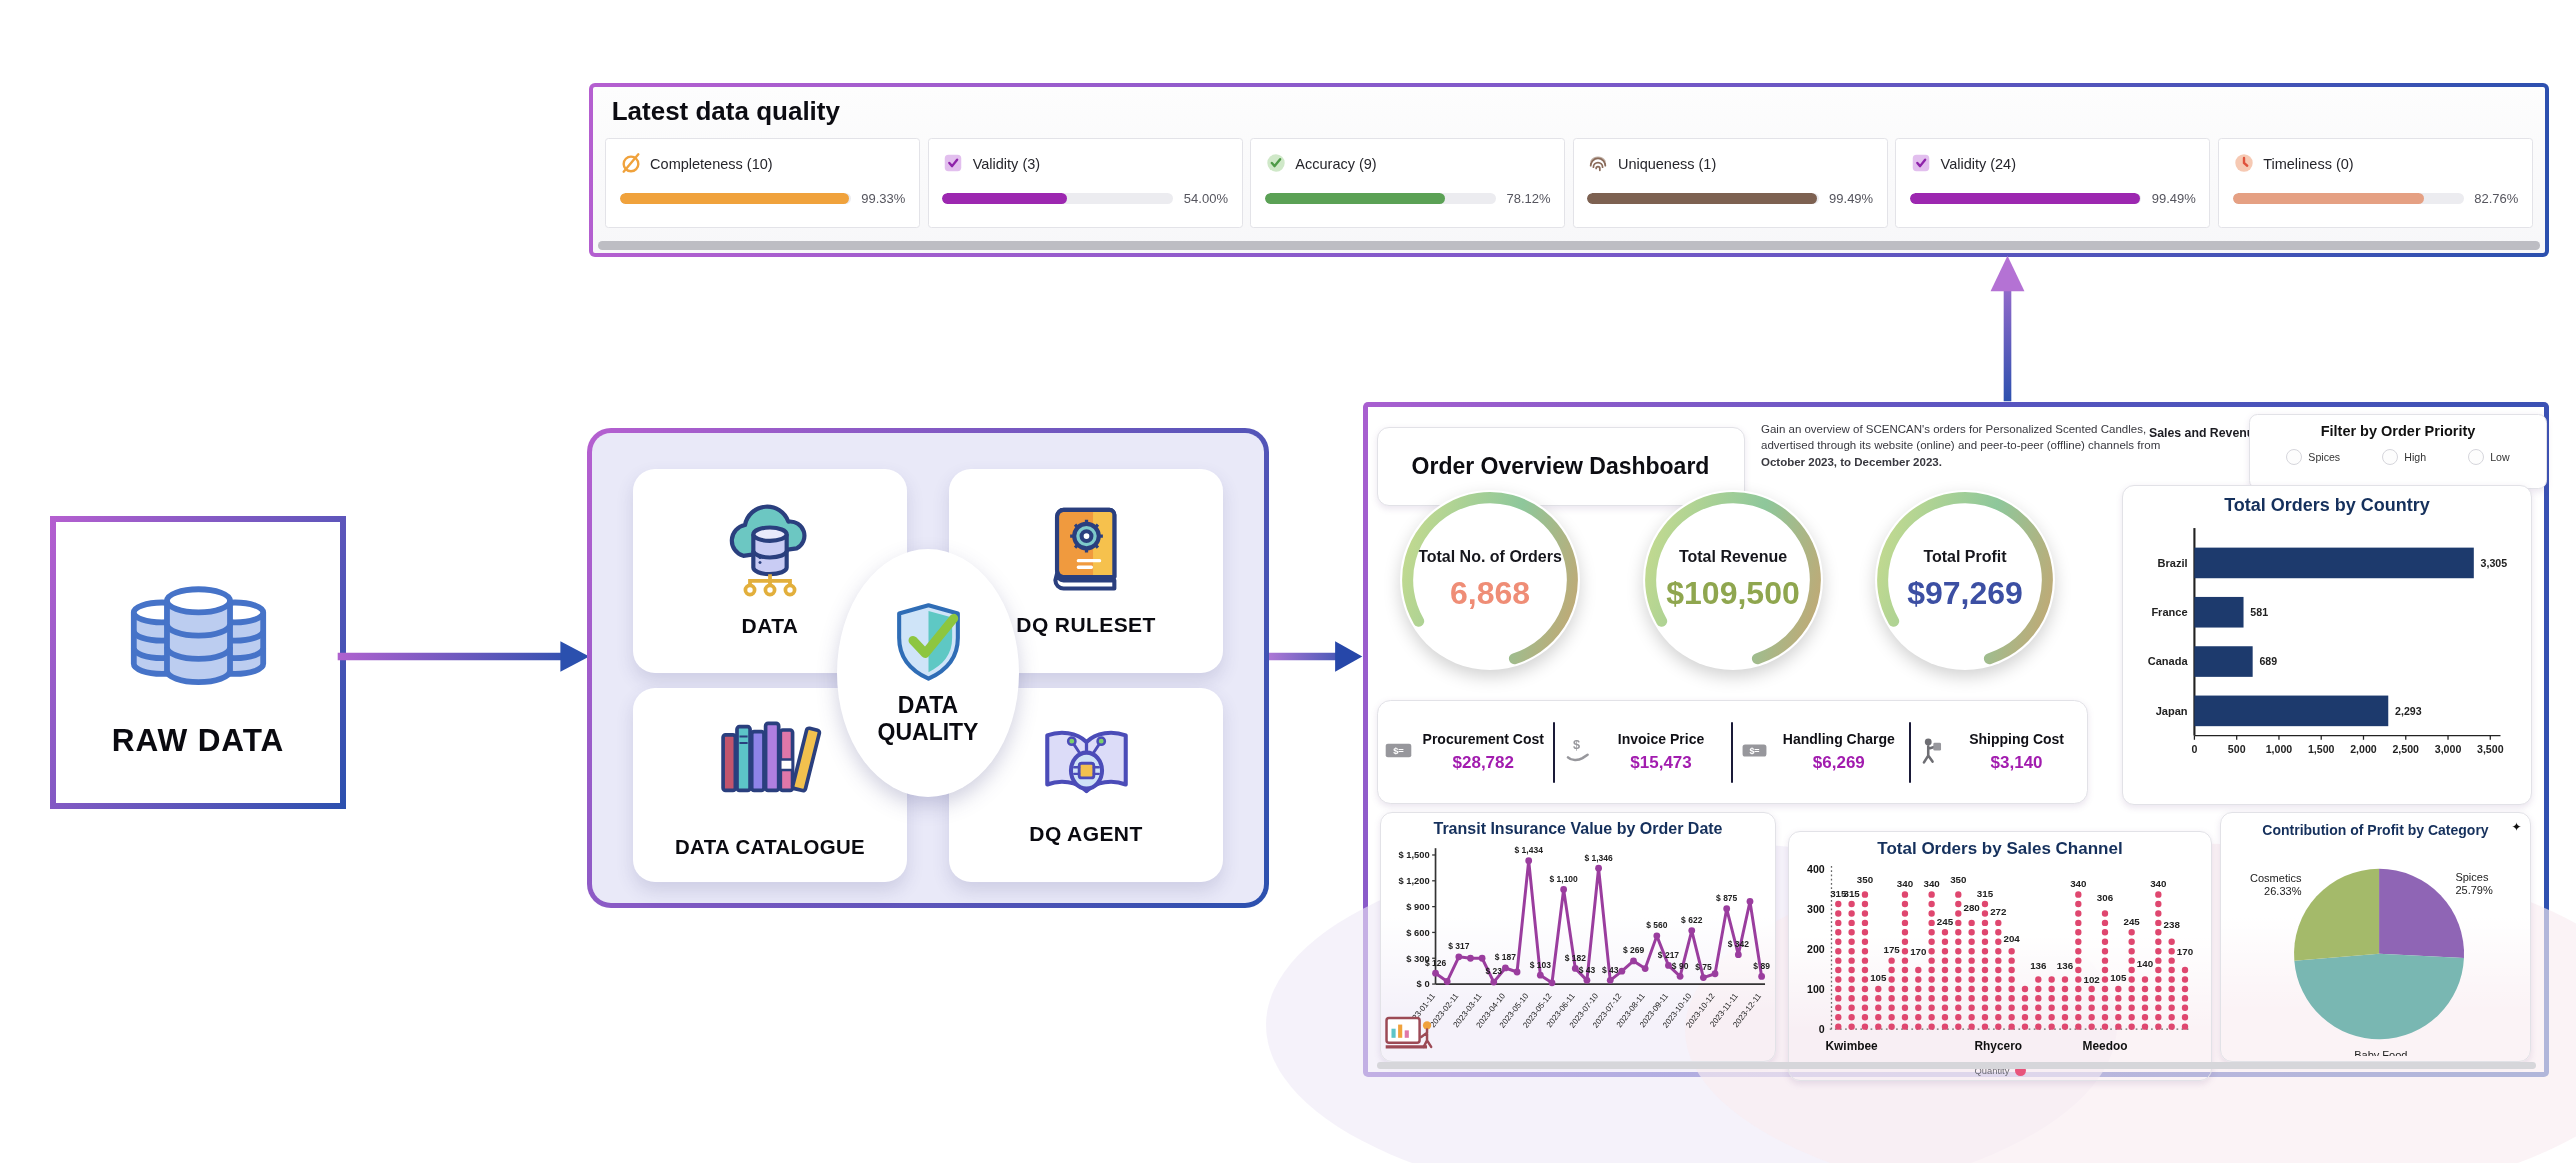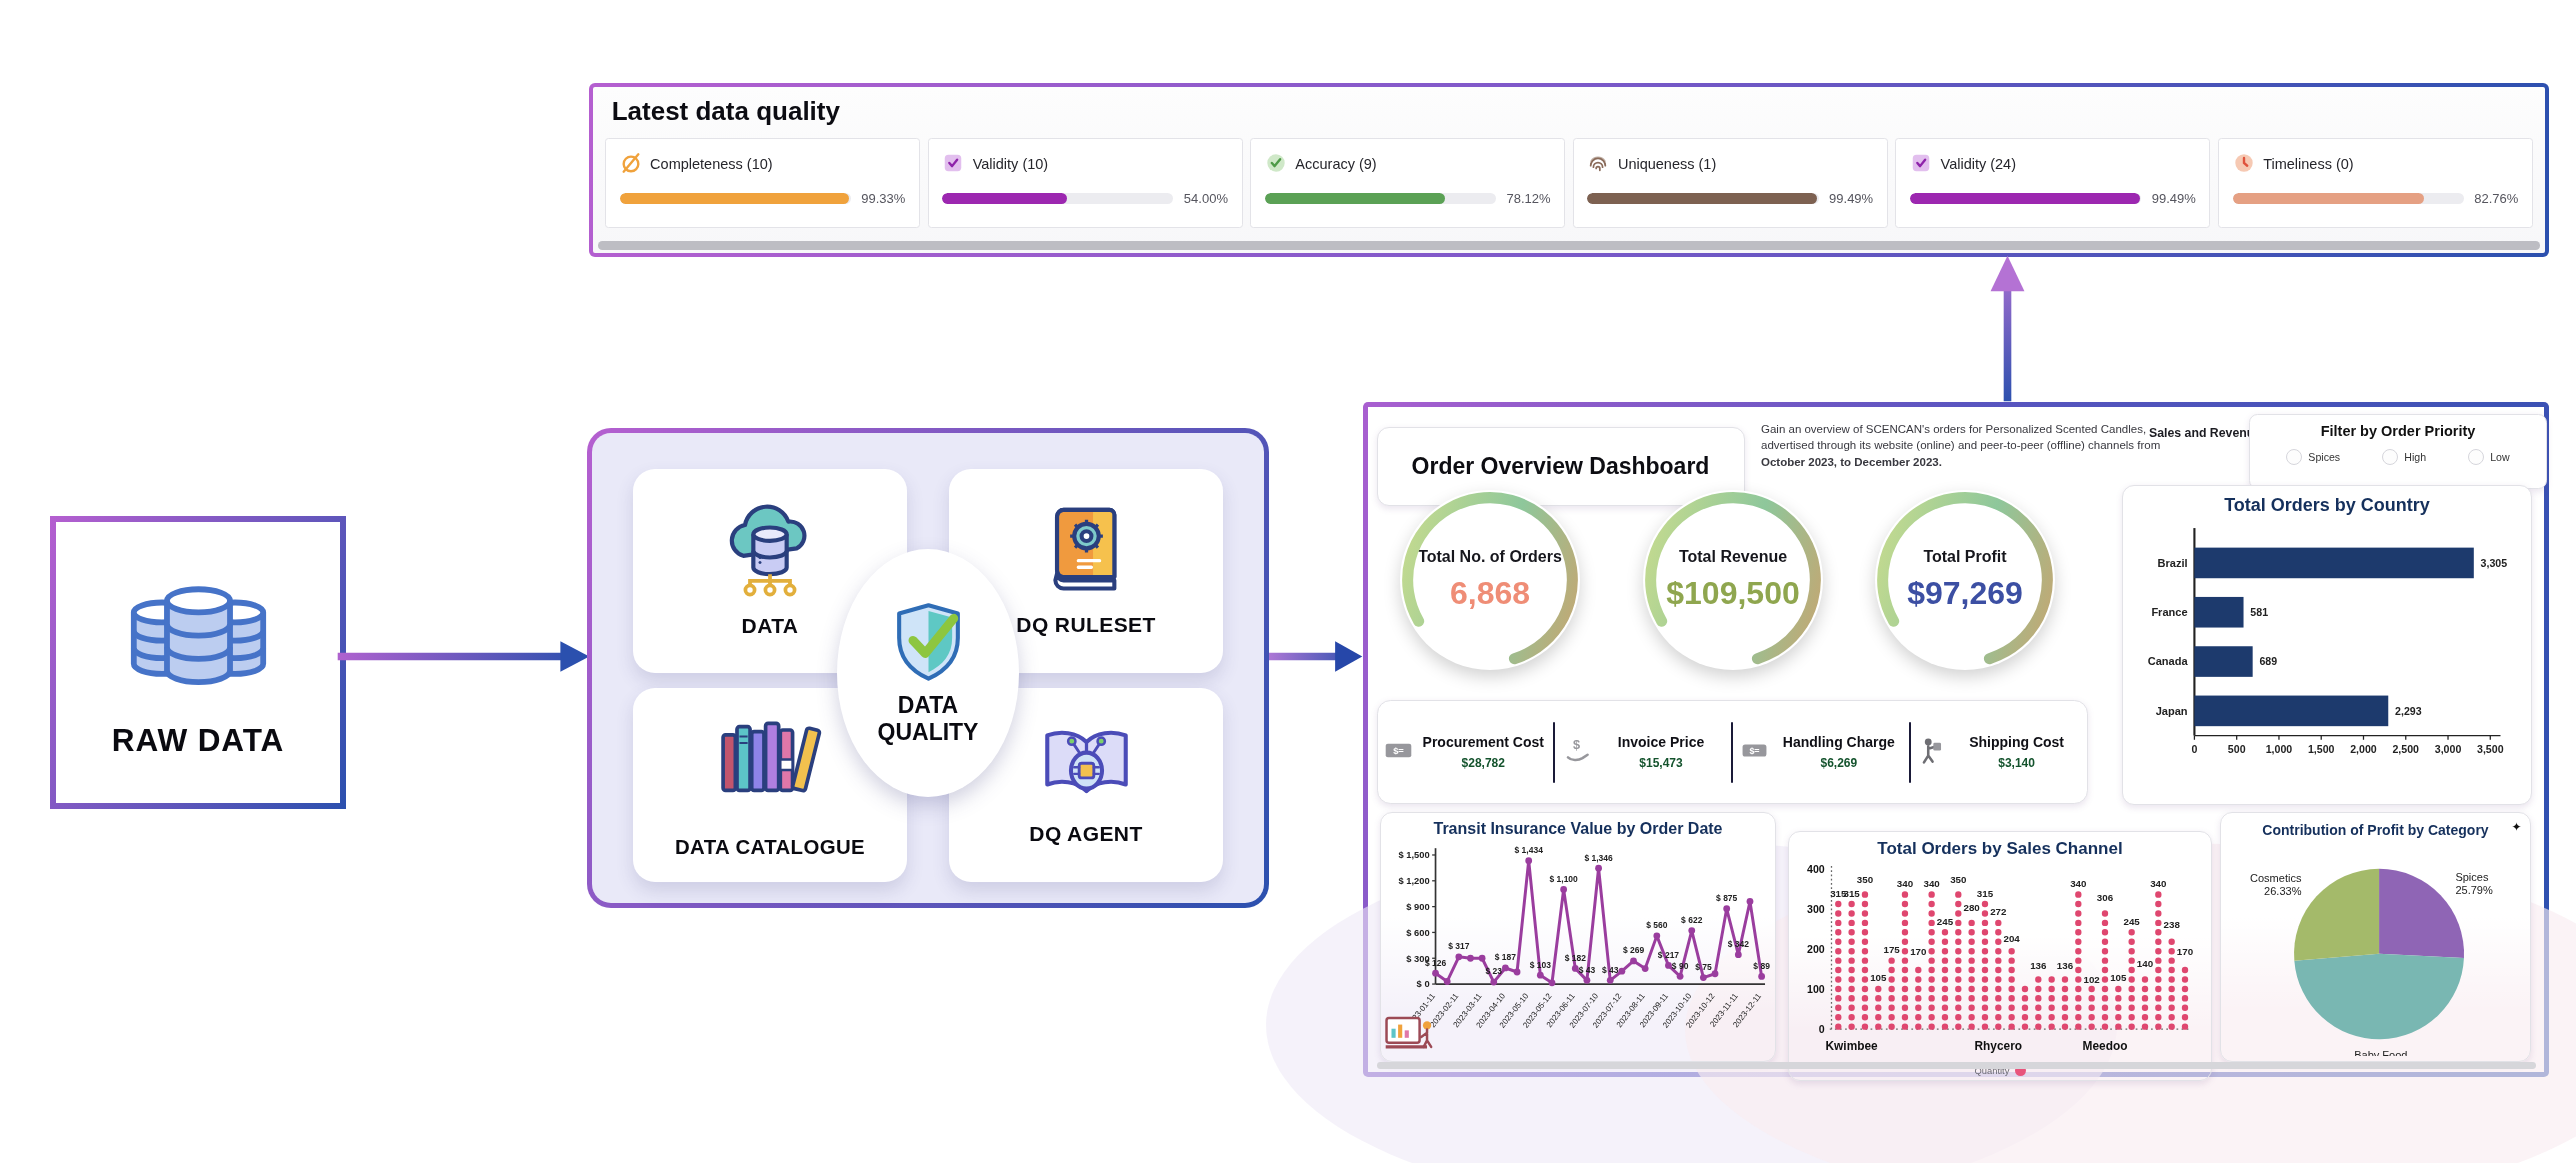--- a/index.html
+++ b/index.html
@@ -79,21 +79,21 @@
   .kpi-label{font-size:16px;font-weight:700;color:#17171d;white-space:nowrap;}
   .kpi-value{font-size:32px;font-weight:800;}
   #kpi-0{left:32px;top:83px;}
   #kpi-1{left:275px;top:83px;}
   #kpi-2{left:507px;top:83px;}
 
   #cost-card{left:8.5px;top:293px;width:711px;height:104px;border-radius:13.6px;display:flex;align-items:center;}
   .cost-item{flex:1;display:flex;align-items:center;gap:6.8px;padding:0 6.8px;}
   .cost-text{flex:1;display:flex;flex-direction:column;align-items:center;gap:5.1px;}
   .cost-label{font-size:14px;font-weight:700;color:#101016;white-space:nowrap;}
-  .cost-value{font-size:12px;font-weight:700;color:#14532d;}
+  .cost-value{font-size:17px;font-weight:700;color:#a21caf;}
   .cost-divider{width:2.1px;height:61px;background:#1a1a38;border-radius:1.7px;}
 
   #country-card{left:754px;top:78px;width:410px;height:320px;}
   .chart-title{text-align:center;font-weight:700;color:#15305c;}
   #country-card .chart-title{font-size:18px;margin-top:8.5px;}
   #transit-card{left:12px;top:405px;width:396px;height:250px;}
   #transit-card .chart-title{font-size:16px;margin-top:6.8px;}
   #channel-card{left:420px;top:405px;width:424px;height:250px;margin-top:19px;}
   #channel-card .chart-title{font-size:17px;margin-top:6.8px;}
   #pie-card{left:852px;top:405px;width:311px;height:250px;}
@@ -156,21 +156,21 @@
       </div>
 
       <div class="metric-card">
         <div class="metric-head">
           <span>
             <svg width="22" height="22" viewBox="0 0 24 24">
                 <rect x="3" y="3" width="18" height="18" rx="4" fill="#e2bfee"></rect>
                 <path d="M8,12 l3,3.4 l5.5,-7" fill="none" stroke="#8e24aa" stroke-width="2.6" stroke-linecap="round" stroke-linejoin="round"></path>
               </svg>
           </span>
-          <span class="metric-label">Validity (10)</span>
+          <span class="metric-label">Validity (3)</span>
         </div>
         <div class="metric-row">
           <div class="bar-track">
               <div class="bar-fill" style="width: 54%; background: rgb(156, 39, 176);"></div>
             </div>
           <span class="metric-pct">54.00%</span>
         </div>
       </div>
 
       <div class="metric-card">

